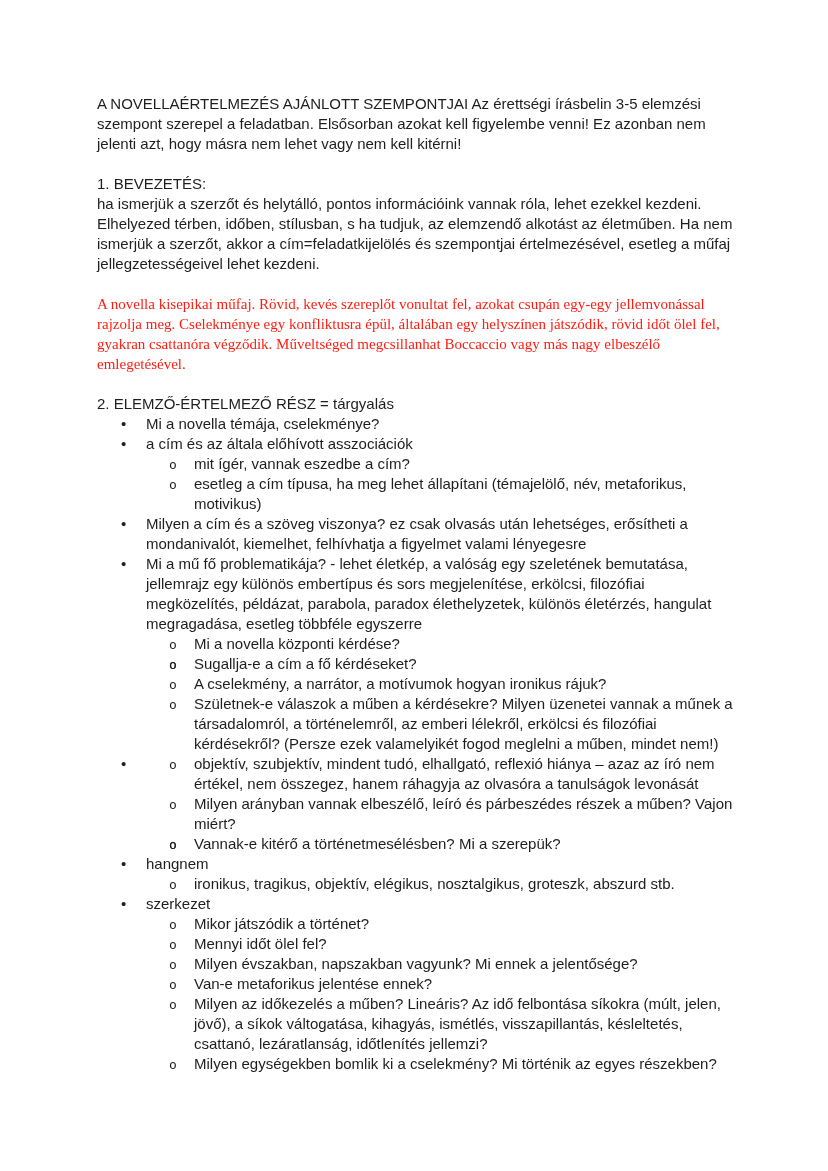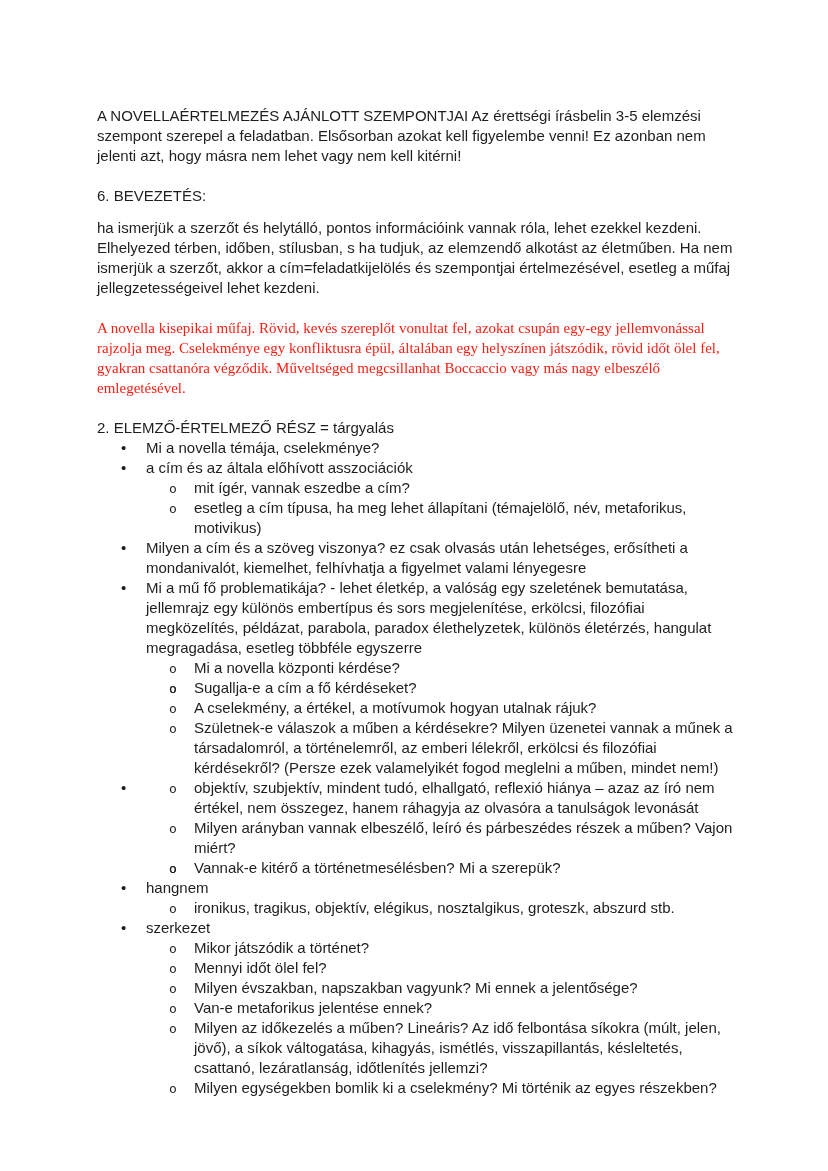--- a/index.html
+++ b/index.html
@@ -8,59 +8,59 @@
     width: 828px;
     min-height: 1171px;
     box-sizing: border-box;
     padding: 94px 90px 40px 97px;
     font-family: "Liberation Sans", sans-serif;
     font-size: 15px;
     line-height: 20px;
     color: #1e1e1e;
     -webkit-font-smoothing: antialiased;
   }
-  .para { margin: 12px 0 20px 0; }
+  .para { margin: 0 0 20px 0; }
   .para.tight { margin-bottom: 0; }
   .list { margin: 0; }
   .li { position: relative; margin: 0; }
   .li.l1 { padding-left: 49px; }
   .li.l1 > .marker { position: absolute; left: 24px; top: 0; }
   .li.l2 { padding-left: 97px; }
   .li.l2 > .marker {
     position: absolute; left: 72px; top: 1px;
     font-family: "DejaVu Sans Mono", monospace;
     font-size: 13px;
   }
 </style>
 </head>
 <body style="color: rgb(30, 30, 30);">
 
 <div class="doc">
 
   <p class="para">A NOVELLAÉRTELMEZÉS AJÁNLOTT SZEMPONTJAI Az érettségi írásbelin 3-5 elemzési szempont szerepel a feladatban. Elsősorban azokat kell figyelembe venni! Ez azonban nem jelenti azt, hogy másra nem lehet vagy nem kell kitérni!</p>
 
-  <p class="para tight">6. BEVEZETÉS:</p>
+  <p class="para tight">1. BEVEZETÉS:</p>
 
   <p class="para">ha ismerjük a szerzőt és helytálló, pontos információink vannak róla, lehet ezekkel kezdeni. Elhelyezed térben, időben, stílusban, s ha tudjuk, az elemzendő alkotást az életműben. Ha nem ismerjük a szerzőt, akkor a cím=feladatkijelölés és szempontjai értelmezésével, esetleg a műfaj jellegzetességeivel lehet kezdeni.</p>
 
   <p class="para red" style="color: rgb(254, 28, 17); font-family: Liberation Serif, serif;">A novella kisepikai műfaj. Rövid, kevés szereplőt vonultat fel, azokat csupán egy-egy jellemvonással rajzolja meg. Cselekménye egy konfliktusra épül, általában egy helyszínen játszódik, rövid időt ölel fel, gyakran csattanóra végződik. Műveltséged megcsillanhat Boccaccio vagy más nagy elbeszélő emlegetésével.</p>
 
   <p class="para tight">2. ELEMZŐ-ÉRTELMEZŐ RÉSZ = tárgyalás</p>
 
   <div class="list" id="analysis-list">
       <div class="li l1"><span class="marker">•</span><span>Mi a novella témája, cselekménye?</span></div>
       <div class="li l1"><span class="marker">•</span><span>a cím és az általa előhívott asszociációk</span></div>
       <div class="li l2"><span class="marker">o</span><span>mit ígér, vannak eszedbe a cím?</span></div>
       <div class="li l2"><span class="marker">o</span><span>esetleg a cím típusa, ha meg lehet állapítani (témajelölő, név, metaforikus, motivikus)</span></div>
       <div class="li l1"><span class="marker">•</span><span>Milyen a cím és a szöveg viszonya? ez csak olvasás után lehetséges, erősítheti a mondanivalót, kiemelhet, felhívhatja a figyelmet valami lényegesre</span></div>
       <div class="li l1"><span class="marker">•</span><span>Mi a mű fő problematikája? - lehet életkép, a valóság egy szeletének bemutatása, jellemrajz egy különös embertípus és sors megjelenítése, erkölcsi, filozófiai megközelítés, példázat, parabola, paradox élethelyzetek, különös életérzés, hangulat megragadása, esetleg többféle egyszerre</span></div>
       <div class="li l2"><span class="marker">o</span><span>Mi a novella központi kérdése?</span></div>
       <div class="li l2"><span class="marker">o</span></div>
       <div class="li l2"><span class="marker">o</span><span>Sugallja-e a cím a fő kérdéseket?</span></div>
-      <div class="li l2"><span class="marker">o</span><span>A cselekmény, a értékel, a motívumok hogyan utalnak rájuk?</span></div>
+      <div class="li l2"><span class="marker">o</span><span>A cselekmény, a narrátor, a motívumok hogyan ironikus rájuk?</span></div>
       <div class="li l2"><span class="marker">o</span><span>Születnek-e válaszok a műben a kérdésekre? Milyen üzenetei vannak a műnek a társadalomról, a történelemről, az emberi lélekről, erkölcsi és filozófiai kérdésekről? (Persze ezek valamelyikét fogod meglelni a műben, mindet nem!)</span></div>
       <div class="li l1"><span class="marker">•</span></div>
       <div class="li l2"><span class="marker">o</span><span>objektív, szubjektív, mindent tudó, elhallgató, reflexió hiánya – azaz az író nem értékel, nem összegez, hanem ráhagyja az olvasóra a tanulságok levonását</span></div>
       <div class="li l2"><span class="marker">o</span><span>Milyen arányban vannak elbeszélő, leíró és párbeszédes részek a műben? Vajon miért?</span></div>
       <div class="li l2"><span class="marker">o</span></div>
       <div class="li l2"><span class="marker">o</span><span>Vannak-e kitérő a történetmesélésben? Mi a szerepük?</span></div>
       <div class="li l1"><span class="marker">•</span><span>hangnem</span></div>
       <div class="li l2"><span class="marker">o</span><span>ironikus, tragikus, objektív, elégikus, nosztalgikus, groteszk, abszurd stb.</span></div>
       <div class="li l1"><span class="marker">•</span><span>szerkezet</span></div>
       <div class="li l2"><span class="marker">o</span><span>Mikor játszódik a történet?</span></div>

